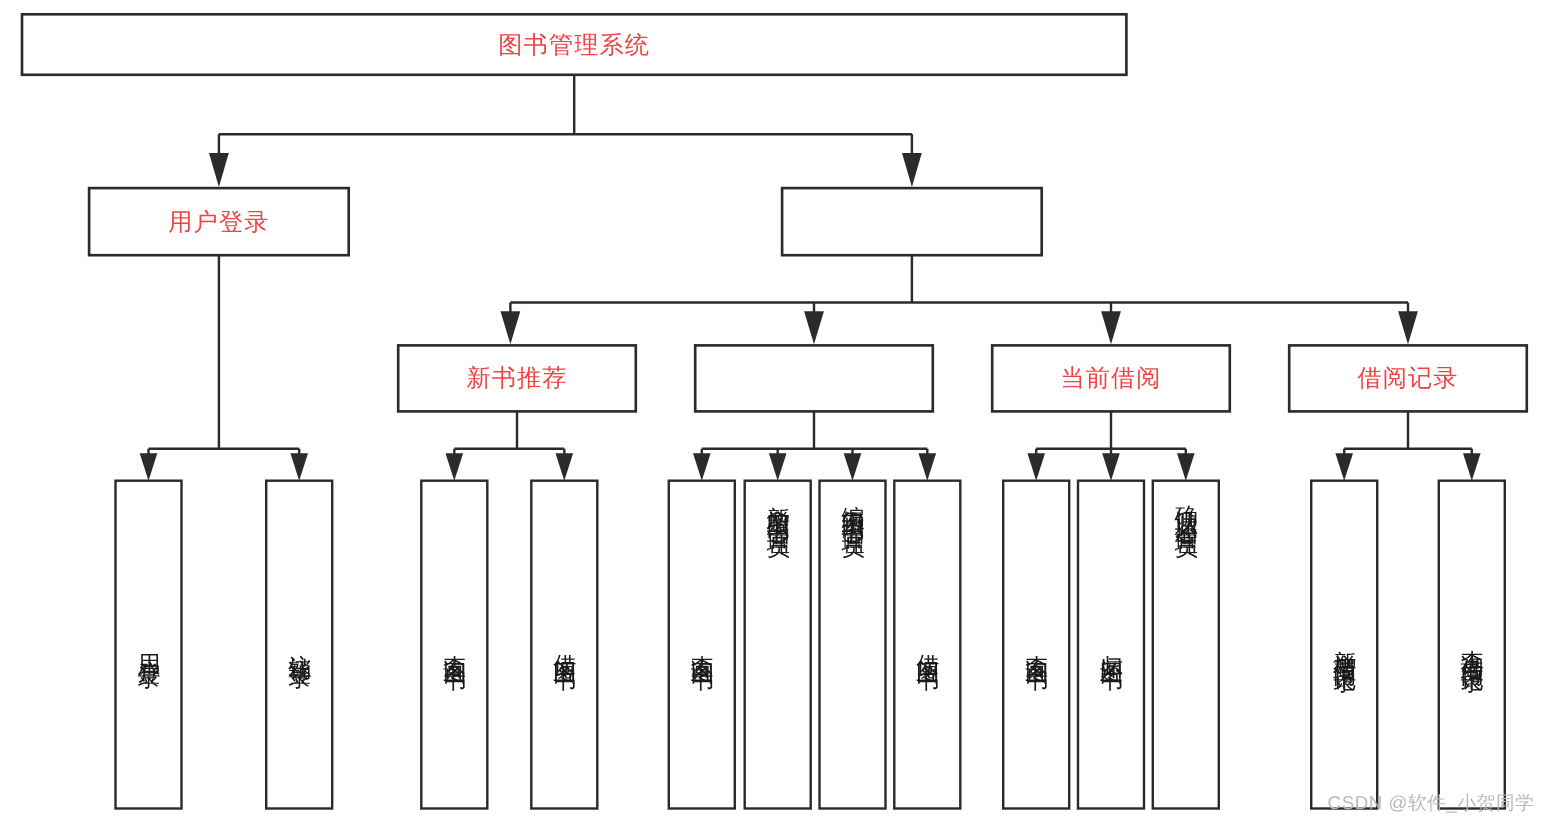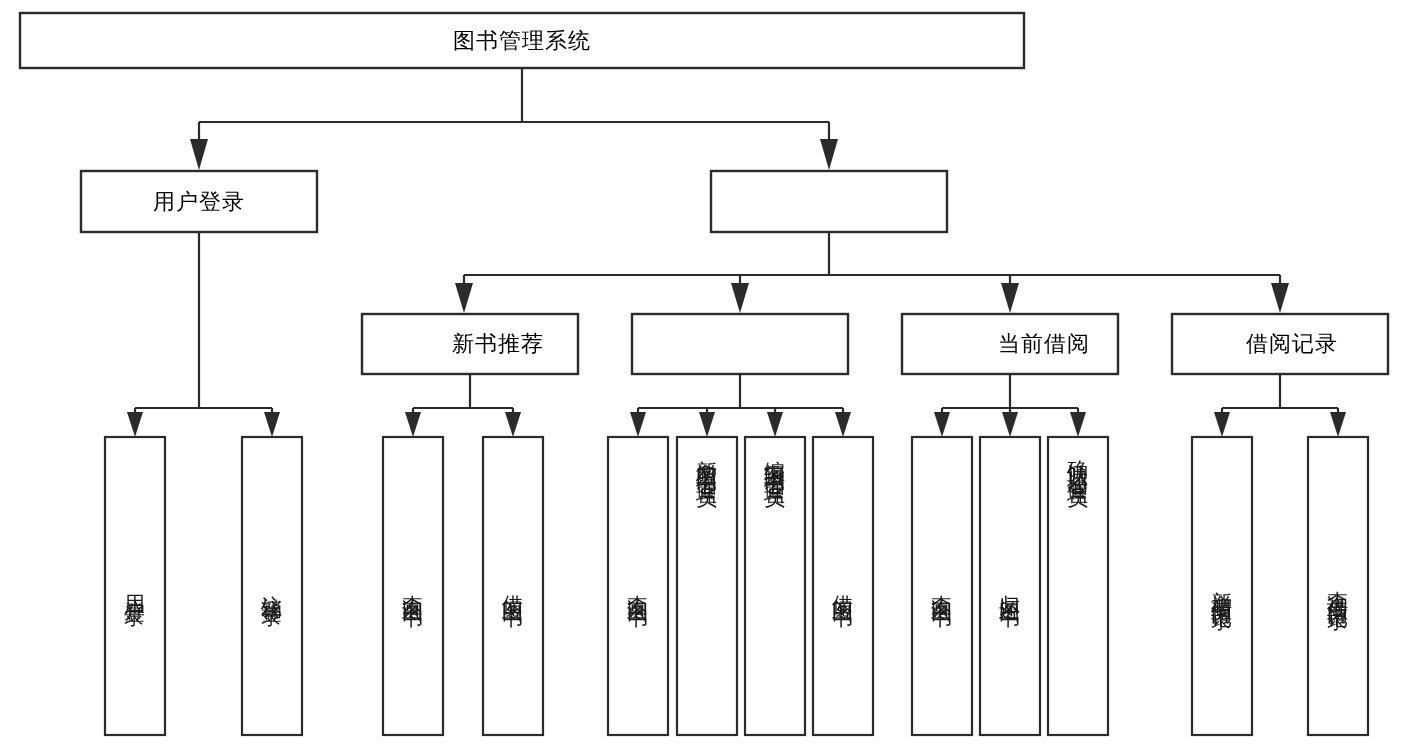--- a/index.html
+++ b/index.html
@@ -77,21 +77,21 @@
   .hlabel-wrap {
     position: absolute;
     display: flex;
     align-items: center;
     justify-content: center;
     pointer-events: none;
   }
   .hlabel-text {
     font-family: "Liberation Sans", "DejaVu Sans", sans-serif;
     font-size: 22px;
-    color: #000000;
+    color: #ef4444;
     letter-spacing: 1px;
     white-space: nowrap;
   }
 </style>
 </head>
 <body>
 
 <div id="diagram-root">
 
   <svg class="diagram" viewBox="0 0 1405 747">
@@ -187,30 +187,30 @@
 
   <div class="hlabel-wrap" style="left:20px; top:13px; width:1004px; height:55px;">
     <span class="hlabel-text">图书管理系统</span>
   </div>
 
   <div class="hlabel-wrap" style="left:81px; top:171px; width:236px; height:61px;">
     <span class="hlabel-text">用户登录</span>
   </div>
 
 
-  <div class="hlabel-wrap" style="left:362px; top:314px; width:216px; height:60px;padding-left:28px;">
+  <div class="hlabel-wrap" style="left:362px; top:314px; width:216px; height:60px;">
     <span class="hlabel-text">新书推荐</span>
   </div>
 
 
-  <div class="hlabel-wrap" style="left:902px; top:314px; width:216px; height:60px;padding-left:34px;">
+  <div class="hlabel-wrap" style="left:902px; top:314px; width:216px; height:60px;">
     <span class="hlabel-text">当前借阅</span>
   </div>
 
-  <div class="hlabel-wrap" style="left:1172px; top:314px; width:216px; height:60px;padding-left:12px;">
+  <div class="hlabel-wrap" style="left:1172px; top:314px; width:216px; height:60px;">
     <span class="hlabel-text">借阅记录</span>
   </div>
 
   <div class="vlabel-wrap" style="left:105px; top:437px; width:60px; height:298px; align-items:center;">
     <span class="vlabel-text">用户登录</span>
   </div>
   <div class="vlabel-wrap" style="left:242px; top:437px; width:60px; height:298px; align-items:center;">
     <span class="vlabel-text">注销登录</span>
   </div>
 
@@ -244,14 +244,15 @@
     <span class="vlabel-text">确认归还（管理员）</span>
   </div>
 
   <div class="vlabel-wrap" style="left:1192px; top:437px; width:60px; height:298px; align-items:center;">
     <span class="vlabel-text">新增借阅记录</span>
   </div>
   <div class="vlabel-wrap" style="left:1308px; top:437px; width:60px; height:298px; align-items:center;">
     <span class="vlabel-text">查询借阅记录</span>
   </div>
 
+  <div class="watermark">CSDN @软件_小贺同学</div>
 
 </div>
 
 </body></html>

